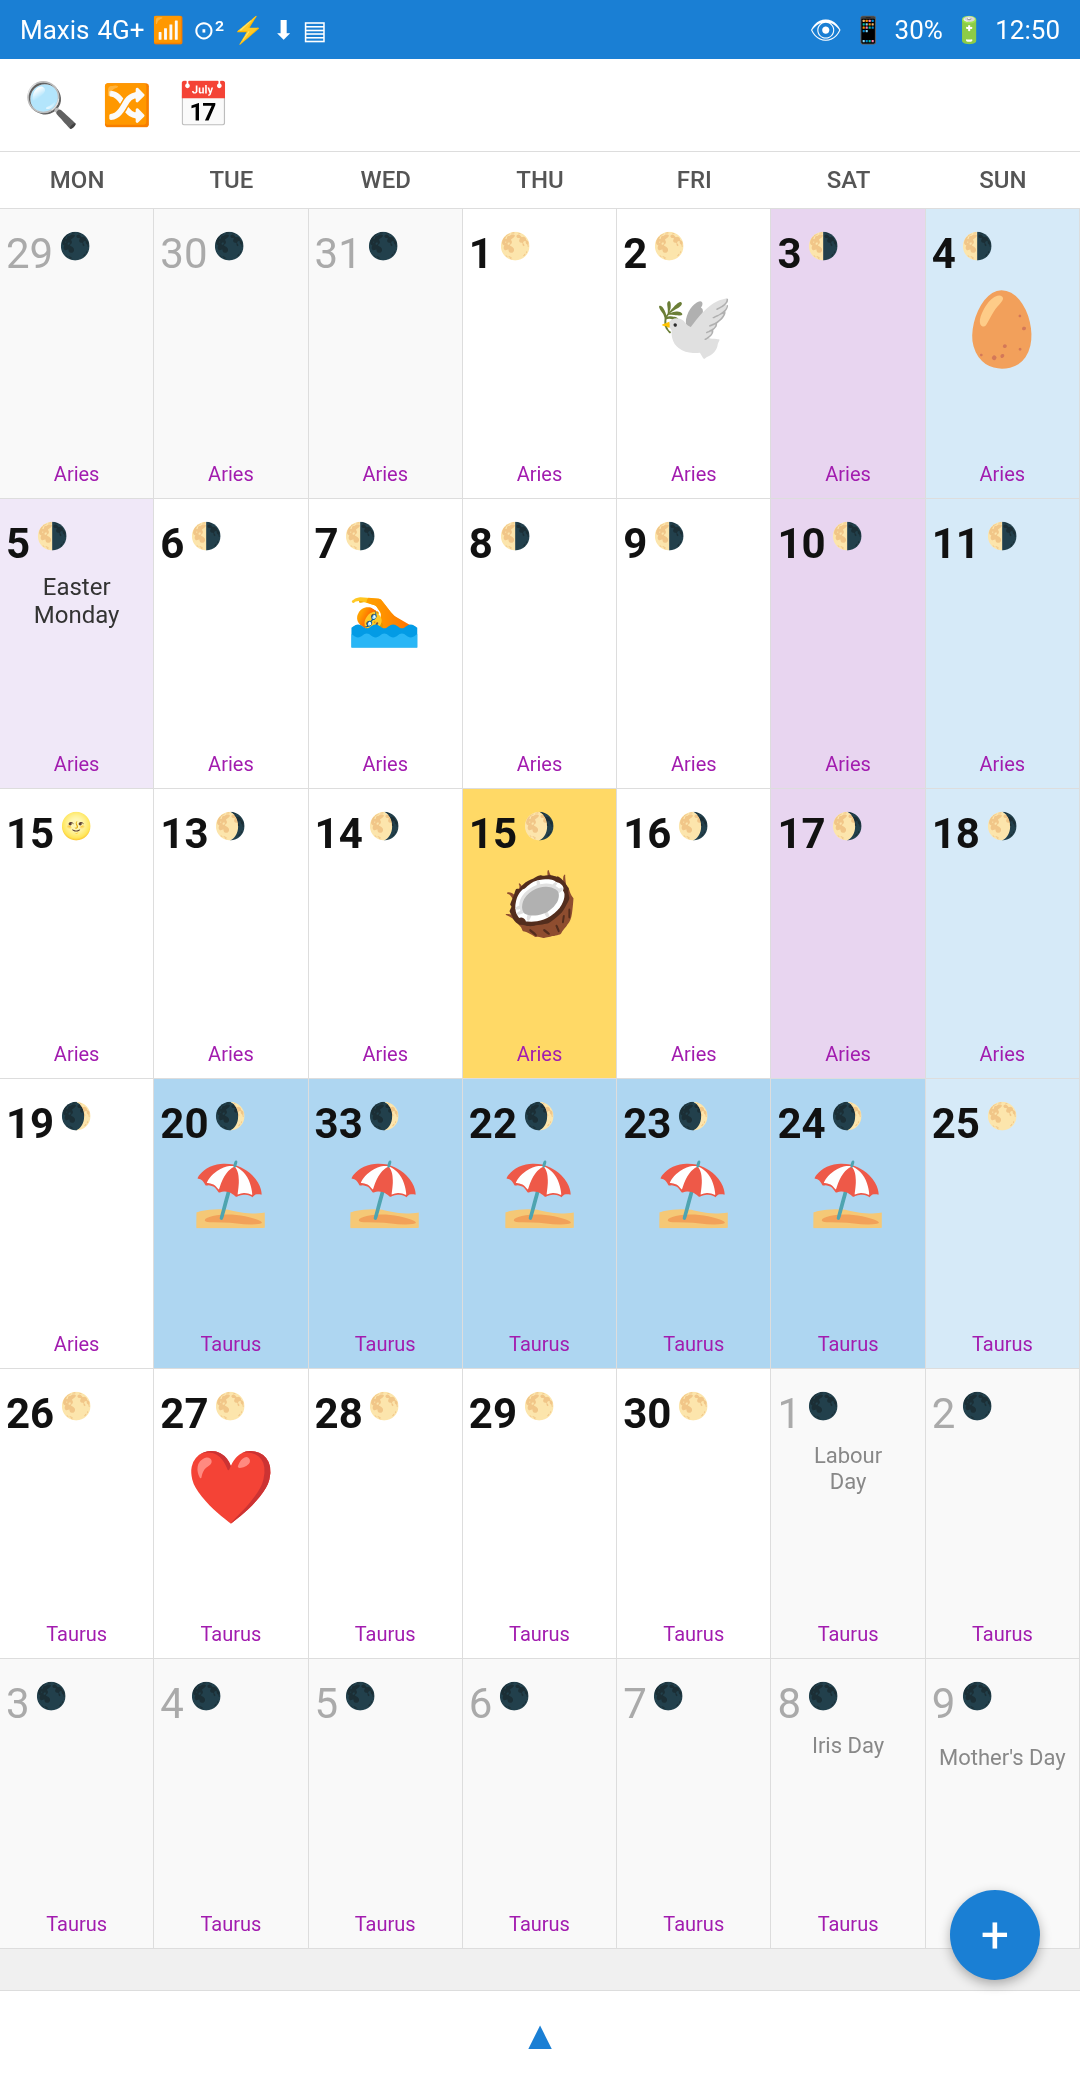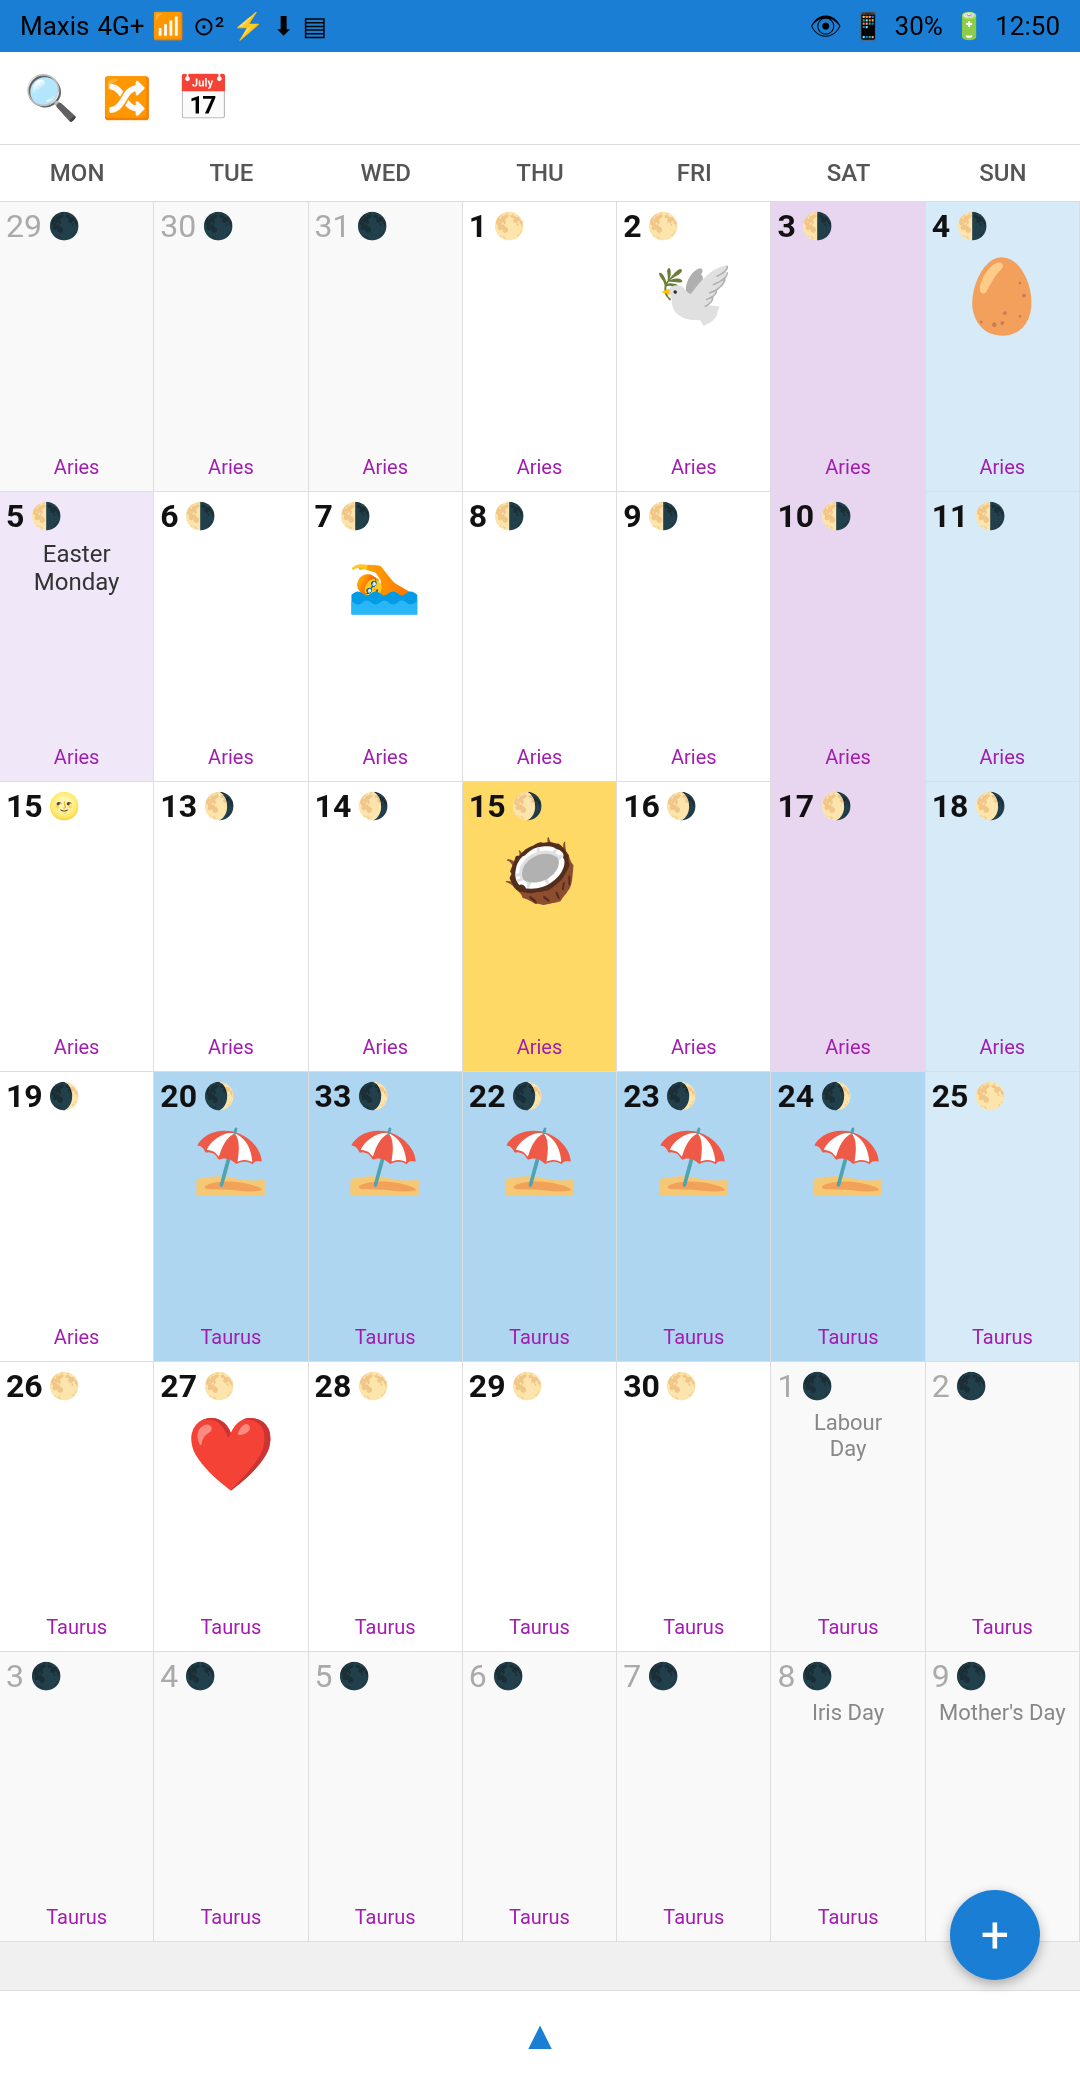--- a/index.html
+++ b/index.html
@@ -2,22 +2,22 @@
 <html><head>
   <meta charset="utf-8">
   <meta name="viewport" content="width=device-width, initial-scale=1">
   <style>
     * { margin: 0; padding: 0; box-sizing: border-box; }
     body { width: 1080px; min-height: 2080px; font-family: 'Roboto', Arial, sans-serif; background: #f0f0f0; overflow-x: hidden; }
 
     
     .status-bar {
       background: #1a7fd4;
-      color: #000000;
-      height: 52px;
+      color: #ffffff;
+      height: 59px;
       display: flex;
       align-items: center;
       justify-content: space-between;
       padding: 0 20px;
       font-size: 26px;
     }
     .status-left { display: flex; align-items: center; gap: 8px; }
     .status-right { display: flex; align-items: center; gap: 10px; }
 
     
@@ -80,24 +80,25 @@
 
     .date-row {
       display: flex;
       align-items: center;
       justify-content: flex-start;
       width: 100%;
       gap: 6px;
       margin-bottom: 4px;
     }
     .date-num {
-      font-size: 32px;
+      font-size: 42px;
       font-weight: bold;
       color: #111;
       line-height: 1;
+      margin-top: 16px;
     }
     .date-num.other { color: #aaa; font-weight: normal; }
     .moon-icon { font-size: 26px; line-height: 1; }
 
     .event-label {
       font-size: 20px;
       color: #555;
       text-align: center;
       margin-top: 4px;
     }
@@ -495,21 +496,21 @@
         <span class="moon-icon" style="color:#ccc;">🌑</span>
       </div>
     <div class="small-event" style="color:#888; margin-top:4px;">Iris Day</div>
     <div class="zodiac-label">Taurus</div>
   </div>
   <div class="cal-cell other-month">
     <div class="date-row">
         <span class="date-num other">9</span>
         <span class="moon-icon" style="color:#ccc;">🌑</span>
       </div>
-    <div class="small-event" style="color:#888; margin-top:4px;">Mother's Day</div>
+    <div class="small-event" style="color:#888; margin-top:16px;">Mother's Day</div>
     <div class="zodiac-label">Taurus</div>
   </div>
 
 </div>
 
 <div class="fab">
   <span>+</span>
 </div>
 
 <div class="bottom-nav">

